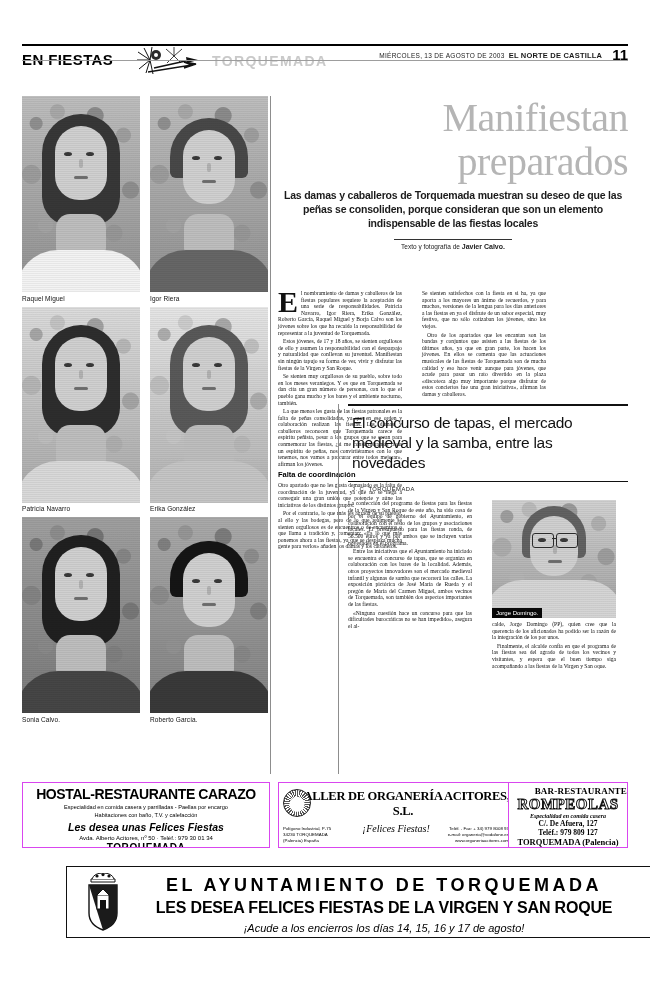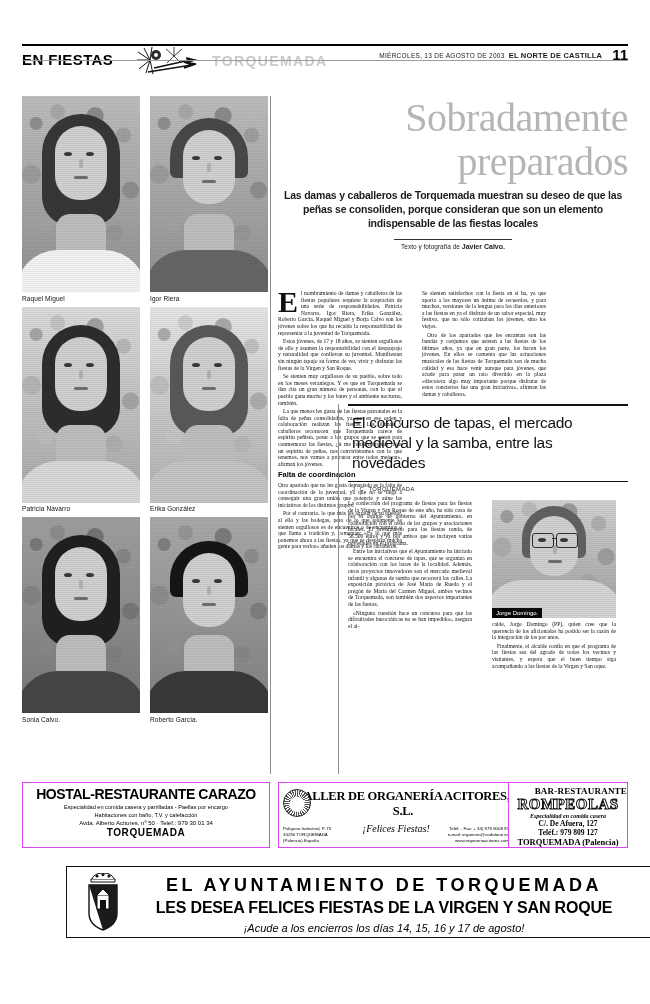--- a/index.html
+++ b/index.html
@@ -258,21 +258,21 @@
           <div class="grain"></div>
         </div>
         <div class="pcap">Roberto García.</div>
       </div>
       <div class="clear"></div>
     </div>
   </div>
 
   <div class="main">
     <div class="head1">
-      <div>Sobradamente</div>
+      <div>Manifiestan</div>
       <div>preparados</div>
     </div>
     <div class="sub1">Las damas y caballeros de Torquemada muestran su deseo de que las peñas se consoliden, porque consideran que son un elemento indispensable de las fiestas locales</div>
     <div class="byline-rule"></div>
     <div class="byline"><span>Texto y fotografía de </span><b>Javier Calvo.</b></div>
   </div>
 
   <div class="cols">
     <div class="col c1">
       <p class="first"><span class="dropcap">E</span><span>l nombramiento de damas y caballeros de las fiestas populares requiere la aceptación de una serie de responsabilidades. Patricia Navarro, Igor Riera, Erika González, Roberto García, Raquel Miguel y Borja Calvo son los jóvenes sobre los que ha recaído la responsabilidad de representar a la juventud de Torquemada.</span></p>
@@ -326,20 +326,21 @@
     </div>
     <div class="clear"></div>
   </div>
 
   <div class="ads">
 
     <div class="ad ad1">
       <div class="t1">HOSTAL-RESTAURANTE CARAZO</div>
       <div class="t2">Especialidad en comida casera y parrilladas - Paellas por encargo</div>
       <div class="t2">Habitaciones con baño, T.V. y calefacción</div>
+      <div class="t3">Les desea unas Felices Fiestas</div>
       <div class="t4">Avda. Alberto Acitores, nº 50 · Teléf.: 979 30 01 34</div>
       <div class="t5">TORQUEMADA</div>
     </div>
 
     <div class="ad ad2">
       <div class="seal"></div>
       <div class="t1">TALLER DE ORGANERÍA ACITORES, S.L.</div>
       <div class="t2">¡Felices Fiestas!</div>
       <div class="small">
         <div class="sl" style="white-space:pre-line">Polígono Industrial, P-75

